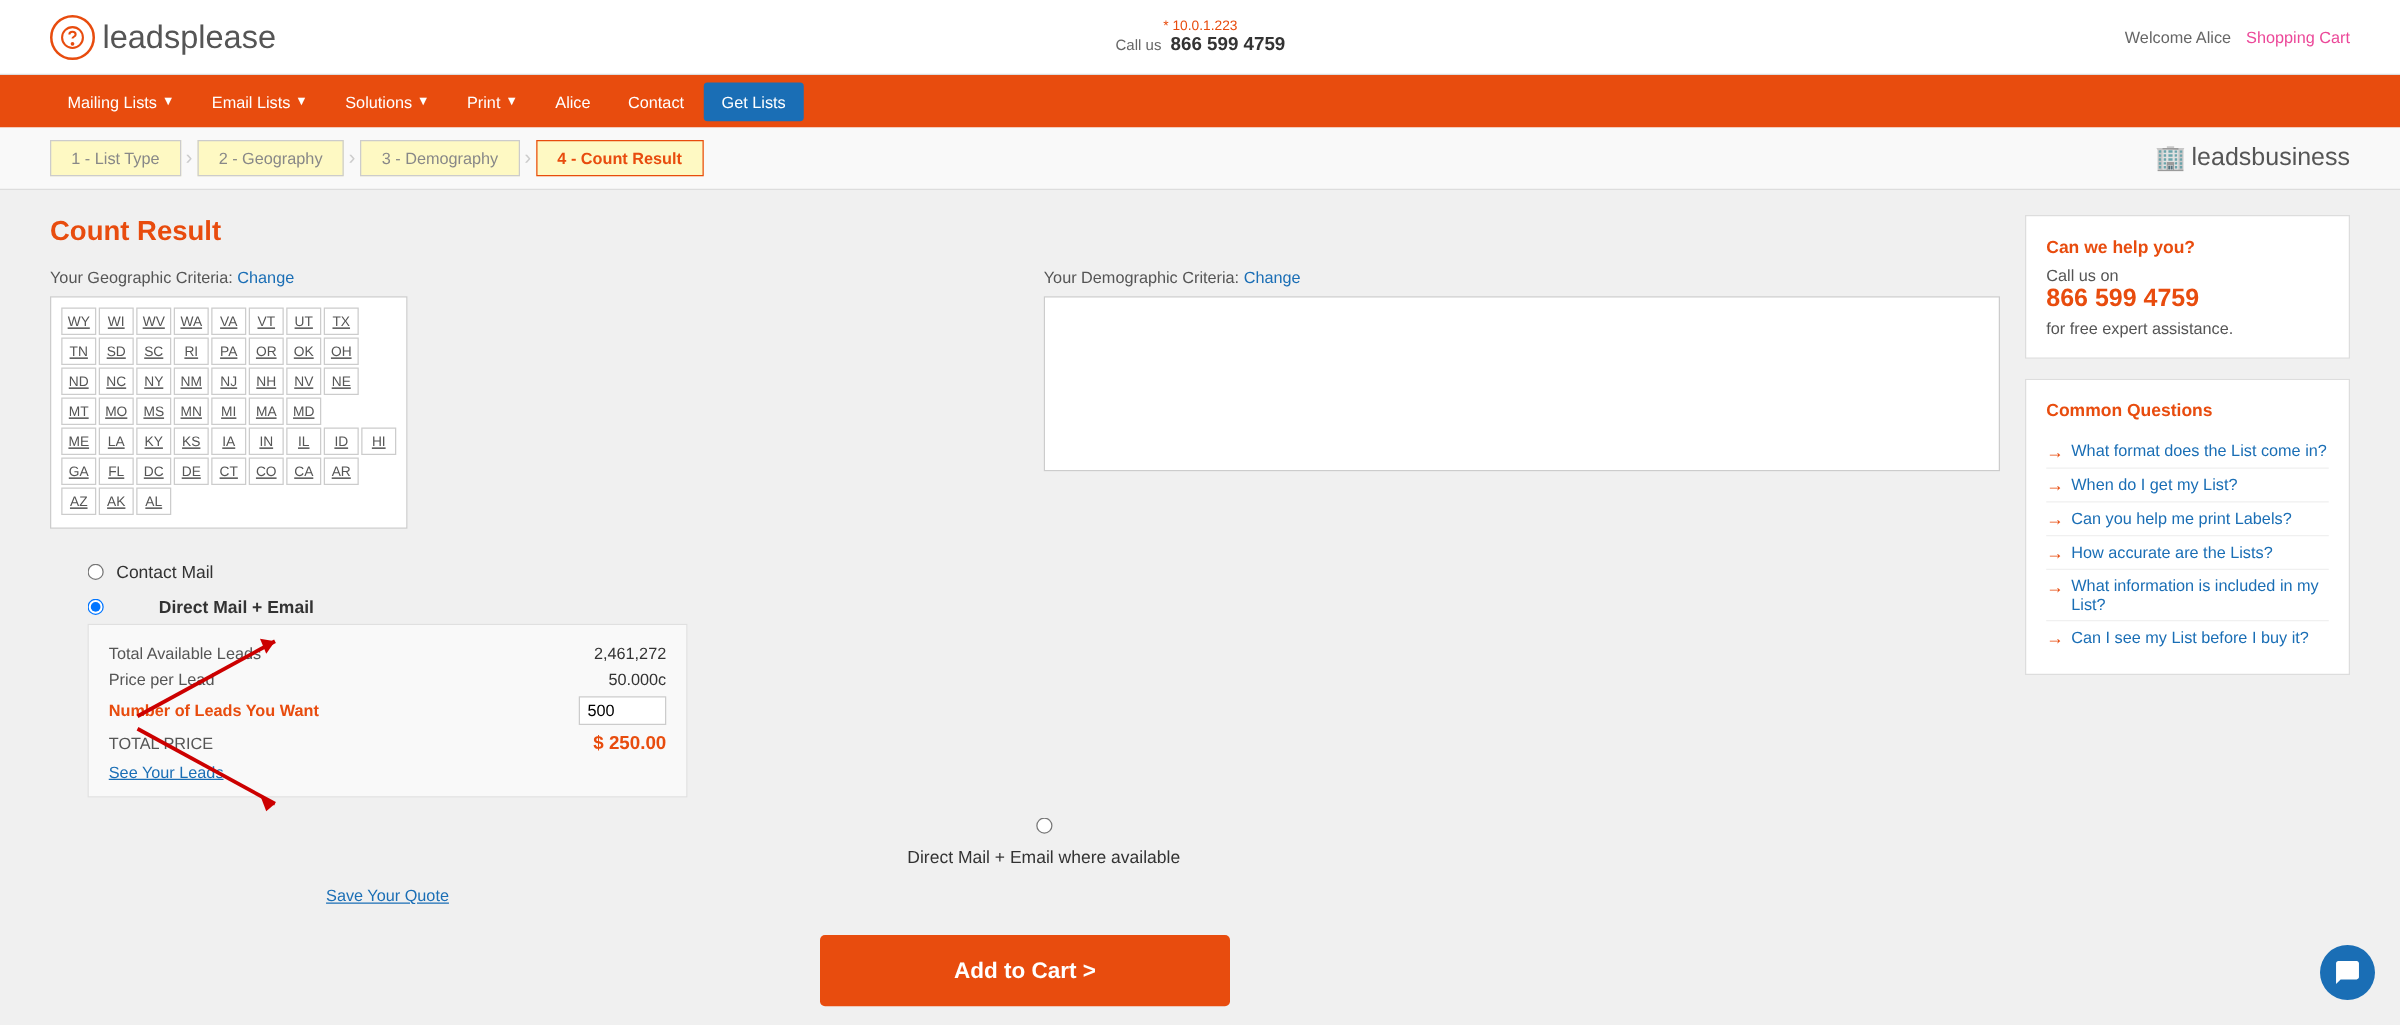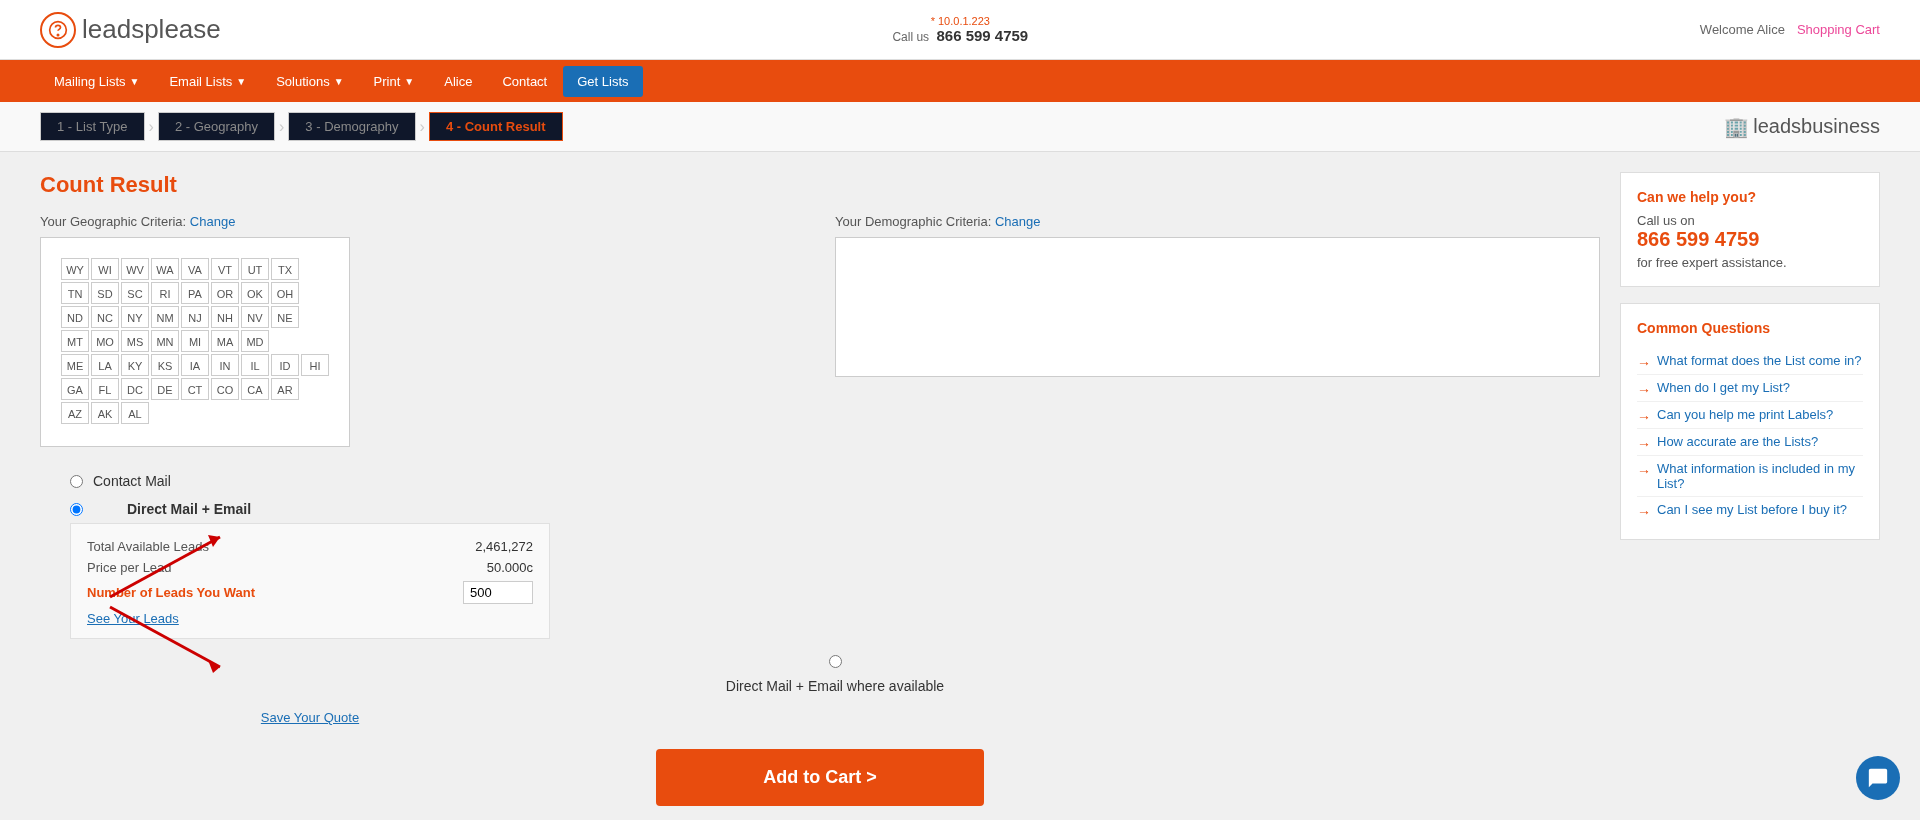--- a/index.html
+++ b/index.html
@@ -20,21 +20,21 @@
     .top-right .shopping-cart { color: #ec4899; text-decoration: none; }
 
     
     .nav-bar { background: #e84c0e; display: flex; align-items: center; padding: 0 40px; height: 42px; gap: 2px; }
     .nav-item { color: #fff; font-size: 13px; padding: 8px 14px; cursor: pointer; display: flex; align-items: center; gap: 4px; white-space: nowrap; }
     .nav-item.active, .nav-item.get-lists { background: #1a6eb5; border-radius: 3px; }
     .nav-arrow { font-size: 10px; }
 
     
     .breadcrumb-bar { background: #f9f9f9; border-bottom: 1px solid #ddd; padding: 10px 40px; display: flex; align-items: center; gap: 0; }
-    .bc-step { display: flex; align-items: center; font-size: 13px; color: #888; padding: 6px 16px; border: 1px solid #ccc; background: #0f172a; position: relative; }
+    .bc-step { display: flex; align-items: center; font-size: 13px; color: #888; padding: 6px 16px; border: 1px solid #ccc; background: #fef9c3; position: relative; }
     .bc-step.active { color: #e84c0e; font-weight: bold; border-color: #e84c0e; }
     .bc-arrow { color: #ccc; margin: 0 4px; font-size: 16px; }
     .bc-spacer { flex: 1; }
     .leads-business-logo { display: flex; align-items: center; gap: 4px; }
     .lb-icon { color: #888; font-size: 20px; }
     .lb-text { font-size: 20px; font-weight: bold; color: #e84c0e; }
     .lb-text span { color: #555; font-weight: normal; }
 
     
     .main-container { display: flex; gap: 20px; padding: 20px 40px; background: #f0f0f0; min-height: 600px; }
@@ -43,21 +43,21 @@
 
     
     .count-result-title { font-size: 22px; color: #e84c0e; font-weight: bold; margin-bottom: 16px; }
 
     .criteria-section { display: flex; gap: 30px; margin-bottom: 20px; }
     .criteria-col { flex: 1; }
     .criteria-label { font-size: 13px; color: #555; margin-bottom: 8px; }
     .criteria-label a { color: #1a6eb5; text-decoration: none; }
 
     
-    .state-grid { border: 1px solid #ccc; background: #fff; padding: 20px; display: inline-block; }
+    .state-grid { border: 1px solid #ccc; background: #fff; padding: 8px; display: inline-block; text-decoration: underline; }
     .state-row { display: flex; gap: 2px; margin-bottom: 2px; }
     .state-cell { width: 28px; height: 22px; border: 1px solid #ccc; background: #fff; font-size: 11px; text-align: center; line-height: 22px; color: #555; }
 
     
     .demographic-box { border: 1px solid #ccc; background: #fff; height: 140px; width: 100%; }
     .option-row { display: flex; align-items: center; gap: 10px; padding: 6px 0; font-size: 14px; }
     .option-row input[type="radio"] { margin: 0; }
     .option-details { padding: 8px 0 8px 24px; font-size: 13px; }
     .detail-row { display: flex; justify-content: space-between; align-items: center; padding: 3px 0; }
     .detail-label { color: #555; }
@@ -292,20 +292,24 @@
             <span class="detail-value">2,461,272</span>
           </div>
           <div class="detail-row">
             <span class="detail-label">Price per Lead</span>
             <span class="detail-value">50.000c</span>
           </div>
           <div class="detail-row-input" style="display:flex;justify-content:space-between;align-items:center;padding:3px 0;">
             <span class="detail-label" style="color:#e84c0e;font-weight:bold;">Number of Leads You Want</span>
             <input type="number" class="leads-input" value="500" style="border: 1px solid rgb(204, 204, 204); padding: 3px 6px; width: 70px; font-size: 13px;">
           </div>
+          <div class="detail-row">
+            <span class="detail-label">TOTAL PRICE</span>
+            <span class="total-price">$ 250.00</span>
+          </div>
           <a class="see-leads-link" href="#">See Your Leads</a>
         </div>
       </div>
 
       <div class="option-row" style="margin-top:10px;flex-direction:column;">
         <input type="radio" name="list_type" id="opt_dmea" style="">
         <label for="opt_dmea">Direct Mail + Email where available</label>
       </div>
 
       <div style="text-align:center;max-width:480px;">

